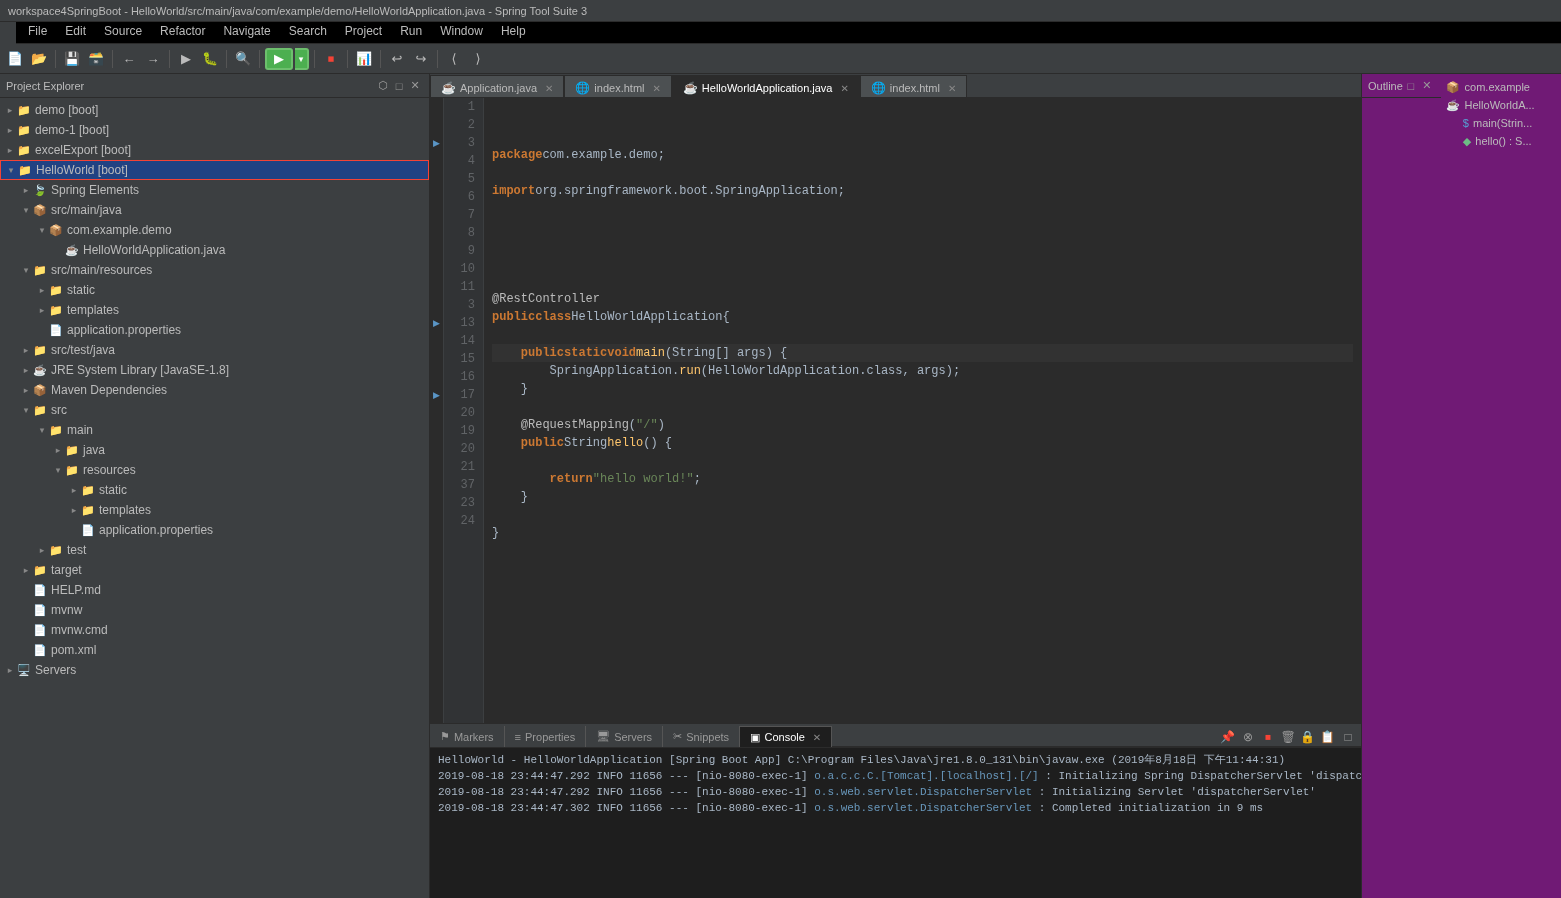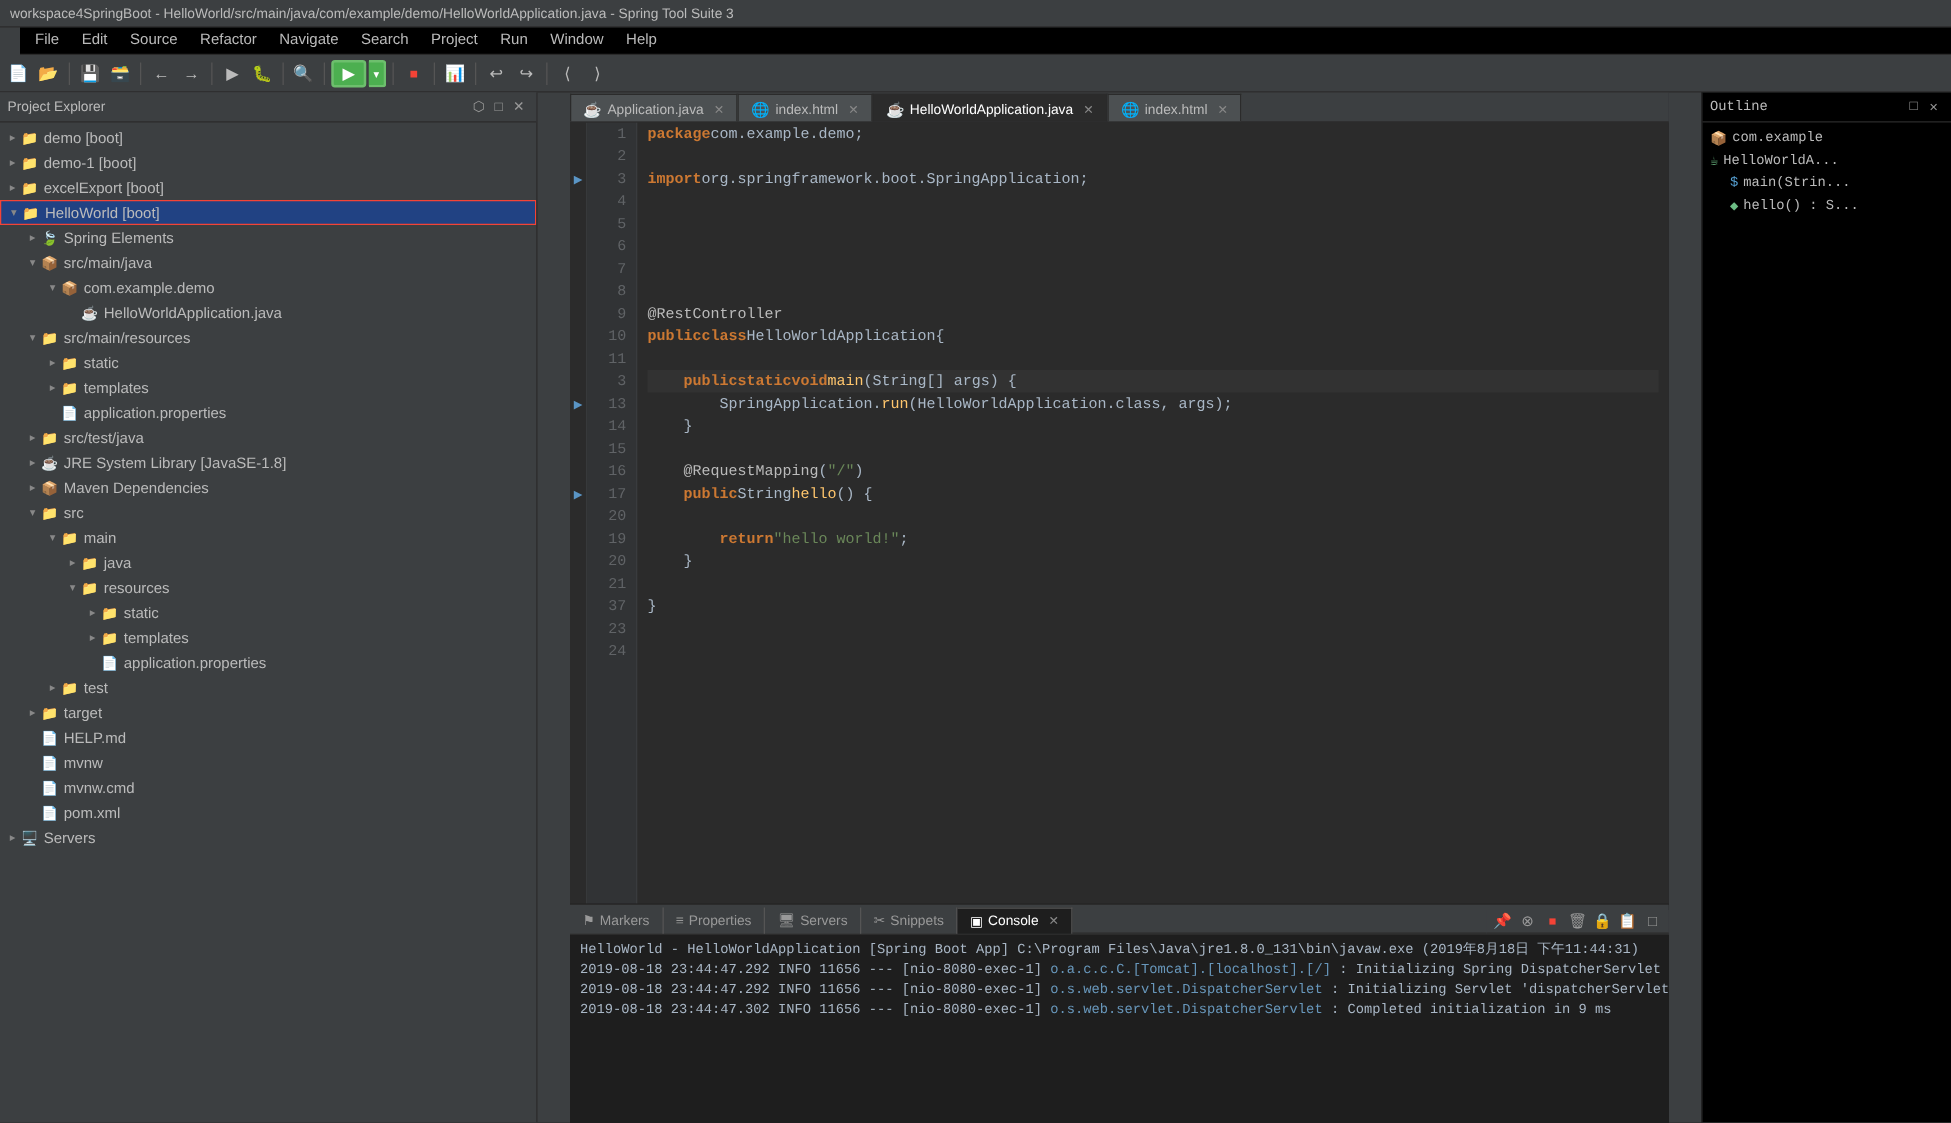--- a/index.html
+++ b/index.html
@@ -68,21 +68,20 @@
       border-radius: 0 3px 3px 0;
       color: white;
       width: 14px; height: 22px;
       font-size: 9px;
     }
 
     
     #main-layout {
       display: flex;
       height: calc(898px - 22px - 22px - 30px);
-      gap: 26px;
     }
 
     
     #left-panel {
       width: 430px;
       background: #3c3f41;
       border-right: 1px solid #2b2b2b;
       display: flex;
       flex-direction: column;
       position: relative;
@@ -188,20 +187,21 @@
     .line-num { height: 18px; display: flex; align-items: center; justify-content: flex-end; padding-right: 4px; }
     #code-content {
       flex: 1;
       font-family: 'Consolas', 'Courier New', monospace;
       font-size: 12px;
       line-height: 18px;
       padding: 0 8px;
       overflow: auto;
       background: #2b2b2b;
       color: #a9b7c6;
+      margin-top: 48px;
     }
     .code-line { height: 18px; display: flex; align-items: center; white-space: pre; }
     .code-line.active { background: #323232; }
     .kw { color: #cc7832; font-weight: bold; }
     .annotation { color: #bbb; }
     .string { color: #6a8759; }
     .method { color: #ffc66d; }
     .class-name { color: #a9b7c6; }
 
     
@@ -210,25 +210,23 @@
       background: #2b2b2b;
       border-right: 1px solid #3c3f41;
       display: flex;
       flex-direction: column;
     }
     .margin-line { height: 18px; display: flex; align-items: center; justify-content: center; color: #555; font-size: 9px; }
 
     
     #right-panel {
       width: 200px;
-      background: #000000;
+      background: #701a75;
       border-left: 1px solid #2b2b2b;
       display: flex;
-      flex-direction: column;
-      font-family: Liberation Mono, monospace;
     }
     #outline-header {
       display: flex;
       align-items: center;
       padding: 3px 6px;
       border-bottom: 1px solid #2b2b2b;
       height: 24px;
     }
     .outline-title { font-size: 11px; color: #bbb; flex: 1; }
     #outline-tree { padding: 4px 0; overflow-y: auto; }

